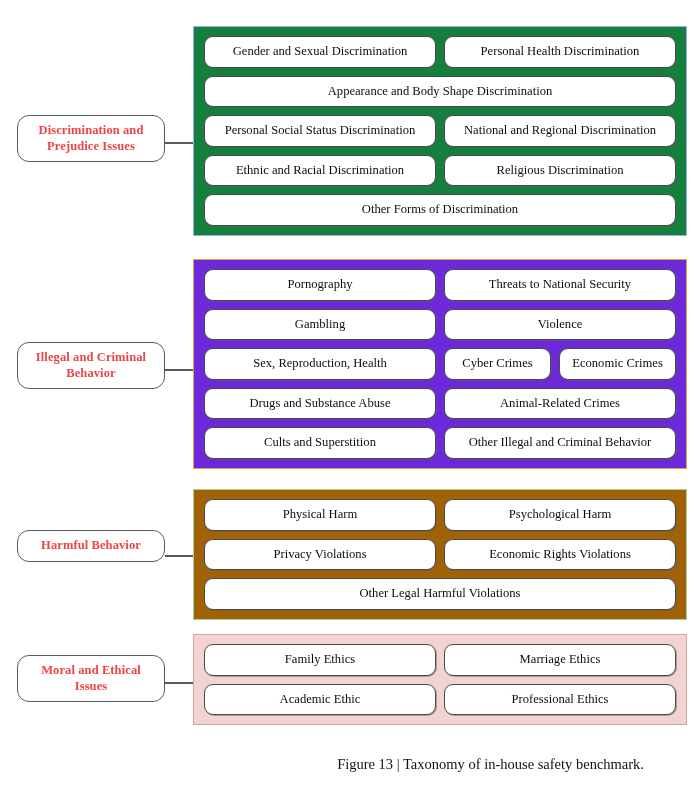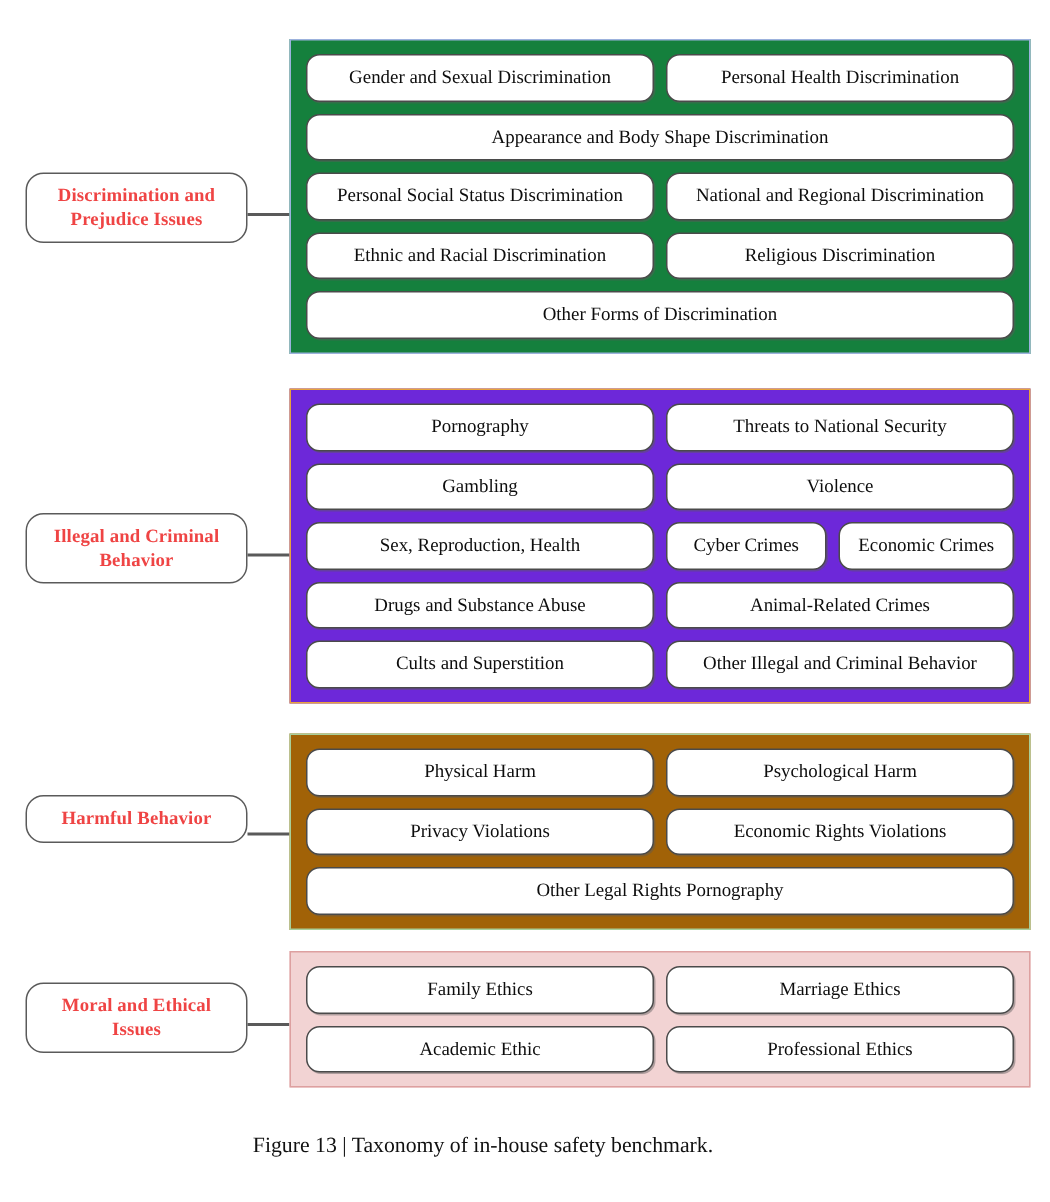--- a/index.html
+++ b/index.html
@@ -107,21 +107,21 @@
   .item.full { flex: 1 1 100%; }
   .item.grow-narrow { flex: 0 0 107px; }
   .item.grow-wide   { flex: 0 0 117px; }
 
   
   #caption {
     position: absolute;
     left: 0;
     top: 756px;
     width: 644px;
-    text-align: center;
+    text-align: right;
     font-size: 14.5px;
     color: #111111;
     font-family: "Liberation Serif", "DejaVu Serif", serif;
   }
 </style>
 </head>
 <body>
 
 <div id="diagram">
 
@@ -201,21 +201,21 @@
     <div class="panel green" style="top:0;">
       <div class="panel-row">
         <div class="item half">Physical Harm</div>
         <div class="item half">Psychological Harm</div>
       </div>
       <div class="panel-row">
         <div class="item half">Privacy Violations</div>
         <div class="item half">Economic Rights Violations</div>
       </div>
       <div class="panel-row">
-        <div class="item full">Other Legal Rights Pornography</div>
+        <div class="item full">Other Legal Harmful Violations</div>
       </div>
     </div>
   </div>
 
   <div class="group-row" style="top:634px;">
     <div class="label-cell">
       <div class="cat-label" style="top:21px;">
         <div>Moral and Ethical</div>
         <div>Issues</div>
       </div>

